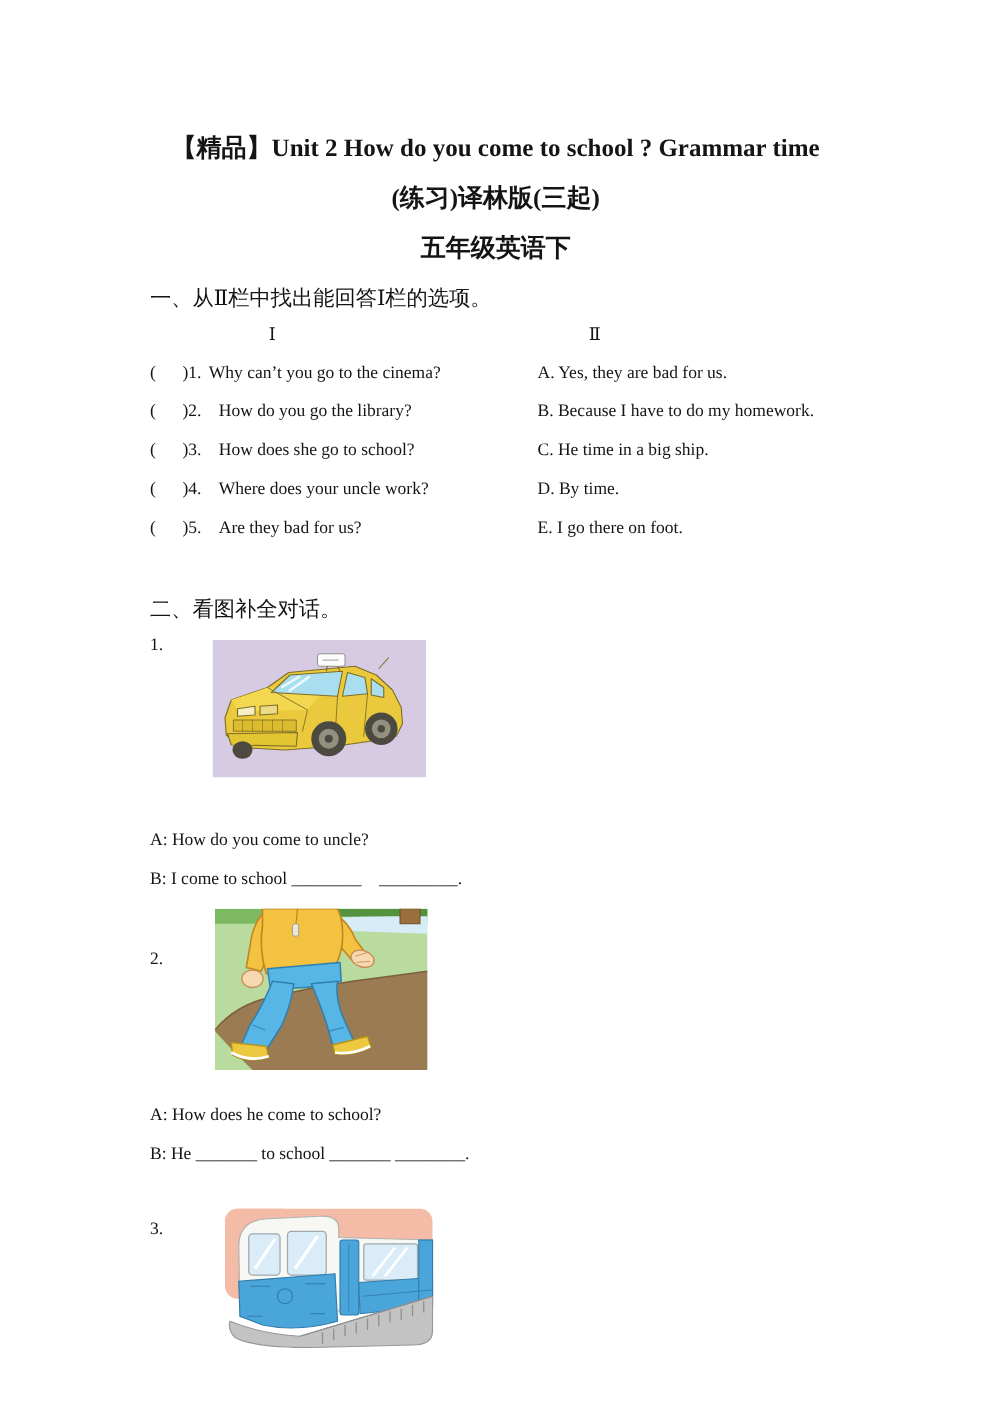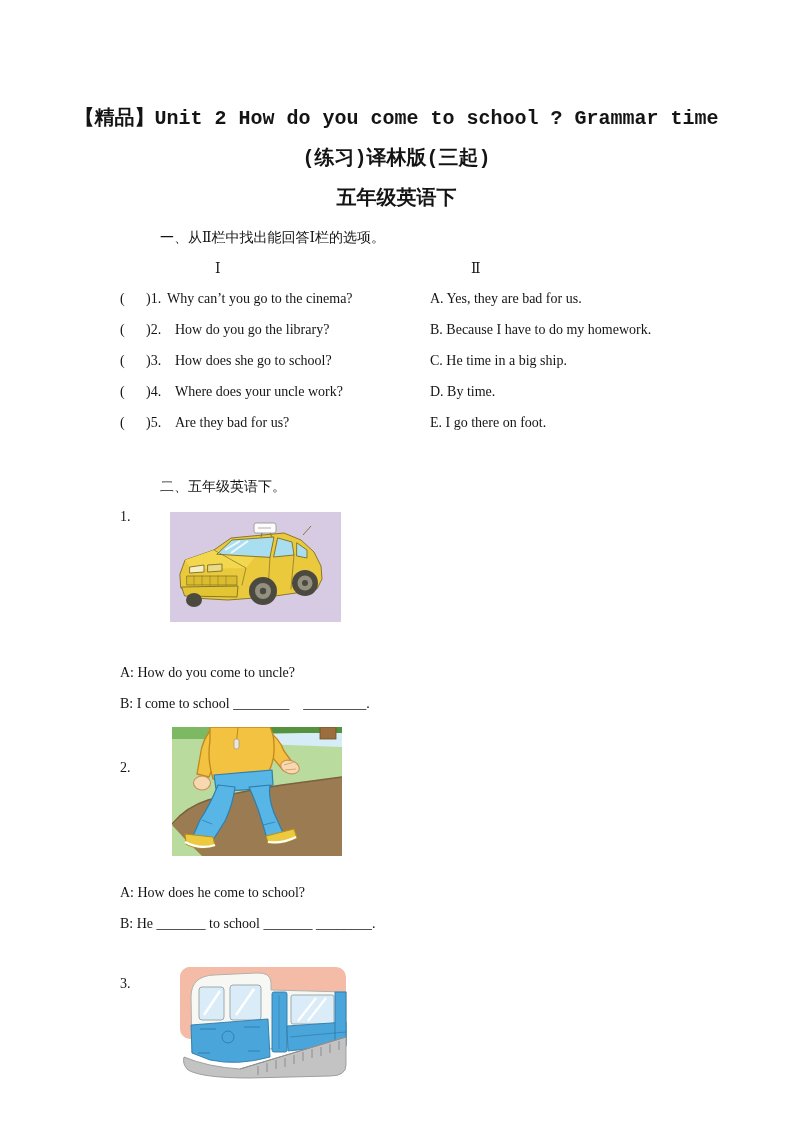--- a/index.html
+++ b/index.html
@@ -1,22 +1,22 @@
 <!DOCTYPE html>
 <html><head>
 <meta charset="utf-8">
 <style>
   html,body{margin:0;padding:0;background:#ffffff;}
   .page{
     position:relative;width:793px;height:1122px;background:#ffffff;
     font-family:"Liberation Serif","DejaVu Serif",serif;color:#141414;overflow:hidden;
   }
   .abs{position:absolute;}
-  .title{left:0;width:793px;text-align:center;font-weight:bold;font-size:20px;line-height:1.1;white-space:pre;font-family:Liberation Mono, monospace;}
-  .h{font-size:14px;line-height:1.1;white-space:pre;margin-left:40px;}
+  .title{left:0;width:793px;text-align:center;font-weight:bold;font-size:20px;line-height:1.1;white-space:pre;}
+  .h{font-size:17px;line-height:1.1;white-space:pre;}
   .t{font-size:14px;line-height:1.2;white-space:pre;}
   .colhead{font-size:14px;font-weight:normal;}
   svg{display:block;}
 </style>
 </head>
 <body>
 
 <div class="page">
 
   <div class="abs title" style="top:108px">【精品】Unit 2 How do you come to school ? Grammar time</div>
@@ -51,21 +51,21 @@
     <span class="abs t" style="left:175px">Where does your uncle work?</span>
     <span class="abs t" style="left:430px">D. By time.</span>
   </div>
   <div class="abs" style="top:415px;left:0;width:793px">
     <span class="abs t" style="left:120px">(</span>
     <span class="abs t" style="left:146px">)5.</span>
     <span class="abs t" style="left:175px">Are they bad for us?</span>
     <span class="abs t" style="left:430px">E. I go there on foot.</span>
   </div>
 
-  <div class="abs h" style="left:120px;top:479px">二、五年级英语下。</div>
+  <div class="abs h" style="left:120px;top:479px">二、看图补全对话。</div>
 
   <div class="abs t" style="left:120px;top:509px">1.</div>
   <svg class="abs" style="left:170px;top:512px" width="171" height="110" viewBox="0 0 171 110">
     <rect width="171" height="110" fill="#d7cbe3"></rect>
     <g stroke="#7d6d26" stroke-width="0.9" stroke-linejoin="round" stroke-linecap="round">
       <path d="M10,62 L15,48 L44,38 L61,26 L114,21 L131,28 L144,40 L151,54 L152,67 L147,77 L126,81 L98,85 L58,88 L23,86 L11,76 Z" fill="#eaca3c"></path>
       <path d="M15,48 L44,38 L88,41 L76,56 L21,57 Z" fill="#f3d84f" stroke="none"></path>
       <path d="M47,42 L62,28 L104,25 L100,45 Z" fill="#a9def1"></path>
       <path d="M108,26 L122,30 L124,43 L104,45 Z" fill="#a9def1"></path>
       <path d="M127,31 L137,38 L137,46 L127,44 Z" fill="#a9def1"></path>

